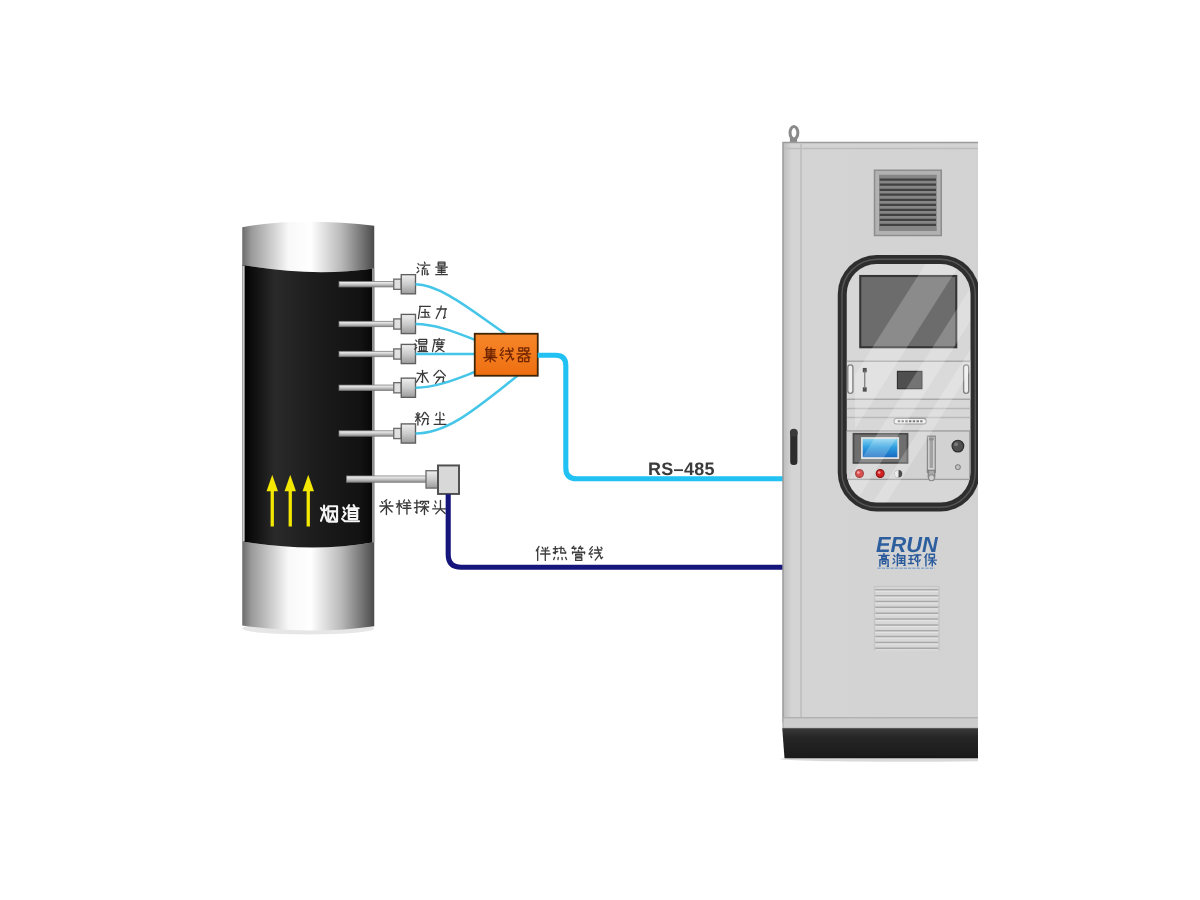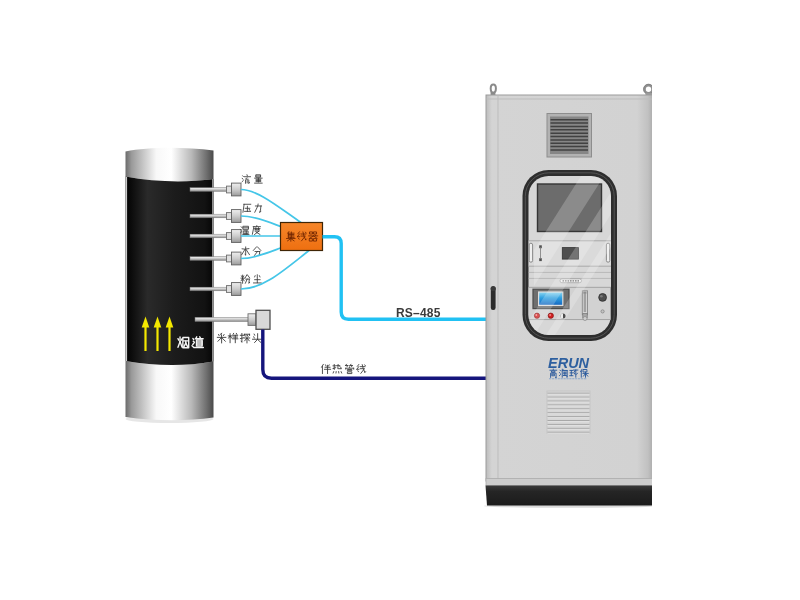--- a/index.html
+++ b/index.html
@@ -1,12 +1,12 @@
 <!DOCTYPE html>
-<html><head><meta charset="utf-8"><style>html,body{margin:0;padding:0;background:#fff;}*{box-sizing:border-box;}.wrap{position:relative;width:652px;height:600px;background:#ffffff;overflow:hidden;font-family:"Liberation Sans",sans-serif;}</style></head><body>
+<html><head><meta charset="utf-8"><style>html,body{margin:0;padding:0;background:#fff;}*{box-sizing:border-box;}.wrap{position:relative;width:652px;height:600px;background:#ffffff;overflow:hidden;font-family:"Liberation Sans",sans-serif;padding-left:36px;}</style></head><body>
 <div class="wrap"><svg width="800" height="600" viewBox="0 0 800 600">
       <defs>
 <linearGradient id="metal" x1="0" y1="0" x2="1" y2="0">
  <stop offset="0" stop-color="#6b6b6b"></stop>
           <stop offset="0.07" stop-color="#9a9a9a"></stop>
  <stop offset="0.35" stop-color="#f8f8f8"></stop>
           <stop offset="0.52" stop-color="#ffffff"></stop>
  <stop offset="0.75" stop-color="#b9b9b9"></stop>
           <stop offset="0.92" stop-color="#6f6f6f"></stop>
  <stop offset="1" stop-color="#4a4a4a"></stop>

